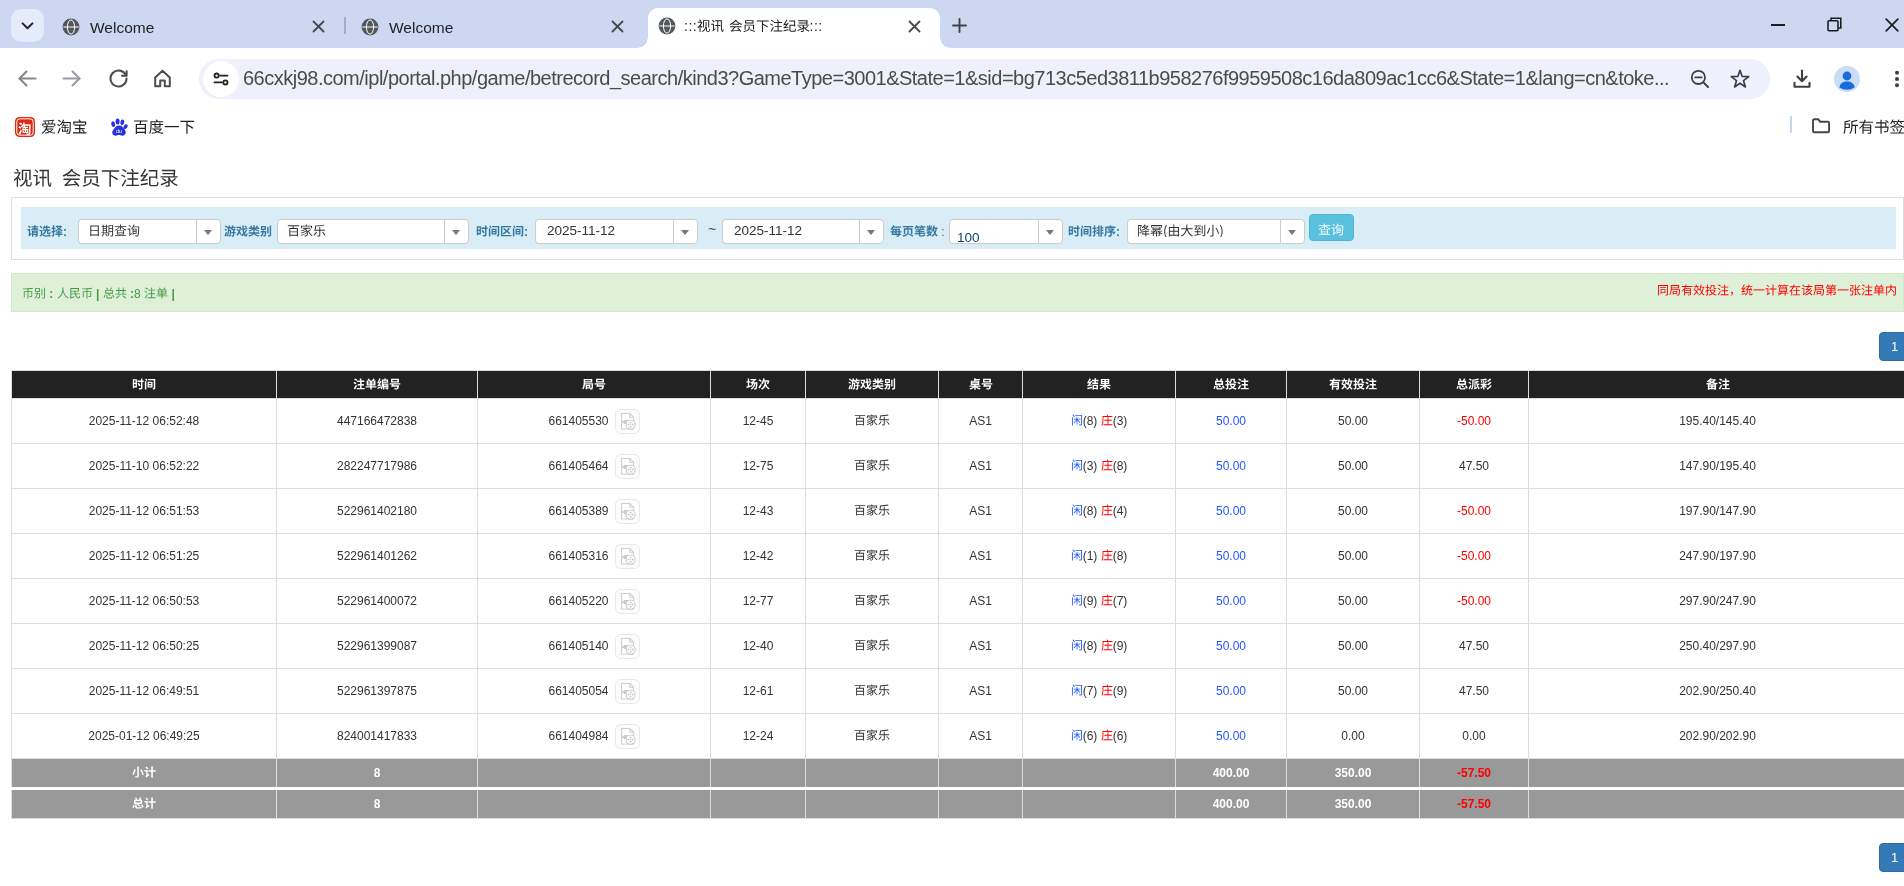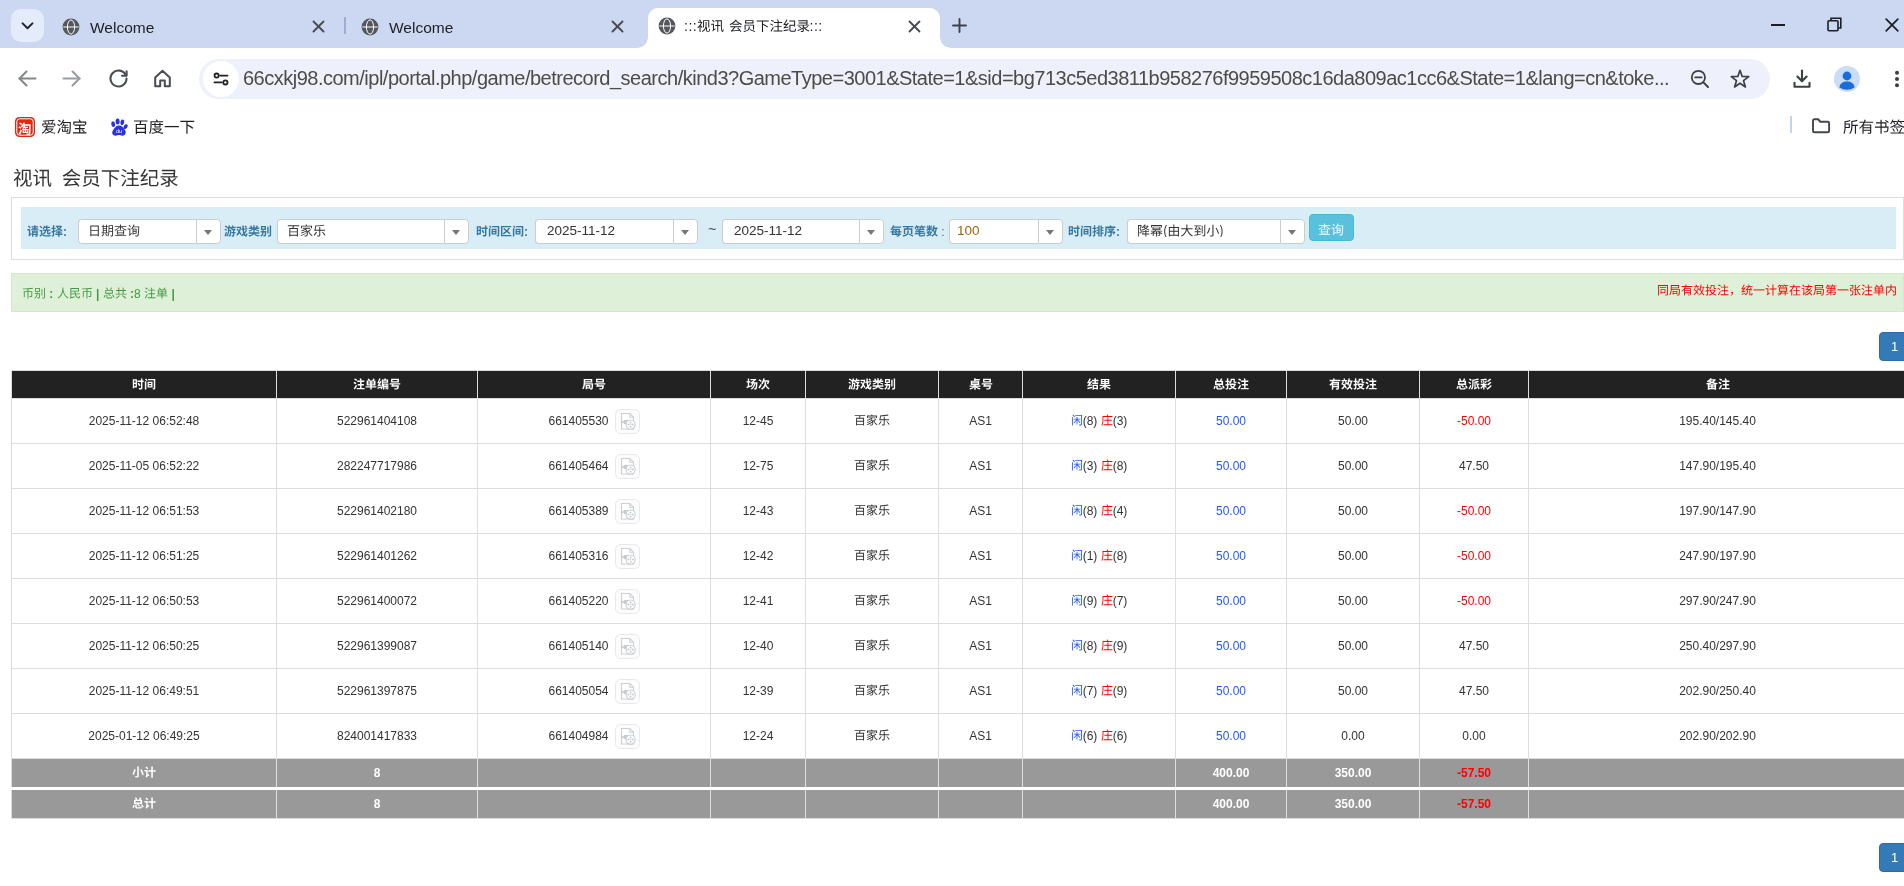--- a/index.html
+++ b/index.html
@@ -316,21 +316,21 @@
 <div class="abs" style="left:867px;top:230px;width:0;height:0;border-left:4.5px solid transparent;border-right:4.5px solid transparent;border-top:5.5px solid #777"></div>
 <div class="abs t" style="left:890px;top:222px"><svg width="48.0" height="12.0" viewBox="0 0 48.0 12.0" style="vertical-align:-1.44px">
       <g transform="translate(0,10.56) scale(0.01200,-0.01200)" fill="#35779f">
         <use href="#g35" x="0"></use>
         <use href="#g36" x="1000"></use>
         <use href="#g37" x="2000"></use>
         <use href="#g38" x="3000"></use>
       </g>
     </svg><span style="font-size:12px;color:#557">&nbsp;:</span></div>
 <div class="abs" style="left:949px;top:219px;width:89px;height:25px;background:#fff;border:1px solid #ccc;border-radius:4px 0 0 4px;border-right:none"></div>
-<div class="abs t" style="left:957px;top:223px;font-size:13px;color:#a16207;white-space:nowrap"><span style="font-size:13.5px">100</span></div>
+<div class="abs t" style="left:957px;top:230px;font-size:13px;color:#0c4a6e;white-space:nowrap"><span style="font-size:13.5px">100</span></div>
 <div class="abs" style="left:1038px;top:219px;width:25px;height:25px;background:#fff;border:1px solid #ccc;border-radius:0 4px 4px 0"></div>
 <div class="abs" style="left:1046px;top:230px;width:0;height:0;border-left:4.5px solid transparent;border-right:4.5px solid transparent;border-top:5.5px solid #777"></div>
 <div class="abs t" style="left:1068px;top:222px"><svg width="48.0" height="12.0" viewBox="0 0 48.0 12.0" style="vertical-align:-1.44px">
       <g transform="translate(0,10.56) scale(0.01200,-0.01200)" fill="#35779f">
         <use href="#g32" x="0"></use>
         <use href="#g33" x="1000"></use>
         <use href="#g39" x="2000"></use>
         <use href="#g40" x="3000"></use>
       </g>
     </svg><b style="font-size:12px;color:#35779f">:</b></div>
@@ -491,21 +491,21 @@
             </svg></td>
           <td class="t"><svg width="24.0" height="12.0" viewBox="0 0 24.0 12.0" style="vertical-align:-1.44px">
               <g transform="translate(0,10.56) scale(0.01200,-0.01200)" fill="#fff">
                 <use href="#g85" x="0"></use>
                 <use href="#g69" x="1000"></use>
               </g>
             </svg></td>
         </tr>
         <tr style="height:45px">
           <td>2025-11-12 06:52:48</td>
-          <td>522961404108</td>
+          <td>447166472838</td>
           <td class="t">661405530<svg width="25" height="25" viewBox="0 0 25 25" style="vertical-align:middle;margin-left:6px">
               <rect x="0.5" y="0.5" width="24" height="24" rx="5" fill="#fcfcfc" stroke="#e8e8e8"></rect>
               <path d="M6.5 4.5 H14.8 L18.5 8.2 V20 H6.5 Z" fill="#fff" stroke="#ccd0d4" stroke-width="1.1"></path>
               <path d="M14.8 4.5 V8.2 H18.5" fill="none" stroke="#ccd0d4" stroke-width="1.1"></path>
               <path d="M7.2 11.2 l1.8 1.2 v-1.4 h5.6 v4 h-5.6 v-1.4 l-1.8 1.2 Z" fill="#c8ccd0"></path>
               <circle cx="15.6" cy="15.6" r="4.6" fill="#fff" stroke="#c8ccd0" stroke-width="1.1"></circle>
               <circle cx="15.6" cy="13.4" r="1" fill="#c8ccd0"></circle>
               <circle cx="15.6" cy="17.8" r="1" fill="#c8ccd0"></circle>
               <circle cx="13.4" cy="15.6" r="1" fill="#c8ccd0"></circle>
               <circle cx="17.8" cy="15.6" r="1" fill="#c8ccd0"></circle>
@@ -528,21 +528,21 @@
               <g transform="translate(0,10.56) scale(0.01200,-0.01200)" fill="#ff0000">
                 <use href="#g87" x="0"></use>
               </g>
             </svg><span>(3)</span></td>
           <td style="color:#2457ff">50.00</td>
           <td>50.00</td>
           <td style="color:#f00">-50.00</td>
           <td>195.40/145.40</td>
         </tr>
         <tr style="height:45px">
-          <td>2025-11-05 06:52:22</td>
+          <td>2025-11-10 06:52:22</td>
           <td>282247717986</td>
           <td class="t">661405464<svg width="25" height="25" viewBox="0 0 25 25" style="vertical-align:middle;margin-left:6px">
               <rect x="0.5" y="0.5" width="24" height="24" rx="5" fill="#fcfcfc" stroke="#e8e8e8"></rect>
               <path d="M6.5 4.5 H14.8 L18.5 8.2 V20 H6.5 Z" fill="#fff" stroke="#ccd0d4" stroke-width="1.1"></path>
               <path d="M14.8 4.5 V8.2 H18.5" fill="none" stroke="#ccd0d4" stroke-width="1.1"></path>
               <path d="M7.2 11.2 l1.8 1.2 v-1.4 h5.6 v4 h-5.6 v-1.4 l-1.8 1.2 Z" fill="#c8ccd0"></path>
               <circle cx="15.6" cy="15.6" r="4.6" fill="#fff" stroke="#c8ccd0" stroke-width="1.1"></circle>
               <circle cx="15.6" cy="13.4" r="1" fill="#c8ccd0"></circle>
               <circle cx="15.6" cy="17.8" r="1" fill="#c8ccd0"></circle>
               <circle cx="13.4" cy="15.6" r="1" fill="#c8ccd0"></circle>
@@ -656,21 +656,21 @@
               <path d="M6.5 4.5 H14.8 L18.5 8.2 V20 H6.5 Z" fill="#fff" stroke="#ccd0d4" stroke-width="1.1"></path>
               <path d="M14.8 4.5 V8.2 H18.5" fill="none" stroke="#ccd0d4" stroke-width="1.1"></path>
               <path d="M7.2 11.2 l1.8 1.2 v-1.4 h5.6 v4 h-5.6 v-1.4 l-1.8 1.2 Z" fill="#c8ccd0"></path>
               <circle cx="15.6" cy="15.6" r="4.6" fill="#fff" stroke="#c8ccd0" stroke-width="1.1"></circle>
               <circle cx="15.6" cy="13.4" r="1" fill="#c8ccd0"></circle>
               <circle cx="15.6" cy="17.8" r="1" fill="#c8ccd0"></circle>
               <circle cx="13.4" cy="15.6" r="1" fill="#c8ccd0"></circle>
               <circle cx="17.8" cy="15.6" r="1" fill="#c8ccd0"></circle>
               <rect x="14.8" y="15.3" width="1.6" height="0.7" fill="#c8ccd0"></rect>
             </svg></td>
-          <td>12-41</td>
+          <td>12-77</td>
           <td class="t"><svg width="36.0" height="12.0" viewBox="0 0 36.0 12.0" style="vertical-align:-1.44px">
               <g transform="translate(0,10.56) scale(0.01200,-0.01200)" fill="#333">
                 <use href="#g12" x="0"></use>
                 <use href="#g30" x="1000"></use>
                 <use href="#g31" x="2000"></use>
               </g>
             </svg></td>
           <td>AS1</td>
           <td class="t"><svg width="12.0" height="12.0" viewBox="0 0 12.0 12.0" style="vertical-align:-1.44px">
               <g transform="translate(0,10.56) scale(0.01200,-0.01200)" fill="#2457ff">
@@ -732,21 +732,21 @@
               <path d="M6.5 4.5 H14.8 L18.5 8.2 V20 H6.5 Z" fill="#fff" stroke="#ccd0d4" stroke-width="1.1"></path>
               <path d="M14.8 4.5 V8.2 H18.5" fill="none" stroke="#ccd0d4" stroke-width="1.1"></path>
               <path d="M7.2 11.2 l1.8 1.2 v-1.4 h5.6 v4 h-5.6 v-1.4 l-1.8 1.2 Z" fill="#c8ccd0"></path>
               <circle cx="15.6" cy="15.6" r="4.6" fill="#fff" stroke="#c8ccd0" stroke-width="1.1"></circle>
               <circle cx="15.6" cy="13.4" r="1" fill="#c8ccd0"></circle>
               <circle cx="15.6" cy="17.8" r="1" fill="#c8ccd0"></circle>
               <circle cx="13.4" cy="15.6" r="1" fill="#c8ccd0"></circle>
               <circle cx="17.8" cy="15.6" r="1" fill="#c8ccd0"></circle>
               <rect x="14.8" y="15.3" width="1.6" height="0.7" fill="#c8ccd0"></rect>
             </svg></td>
-          <td>12-39</td>
+          <td>12-61</td>
           <td class="t"><svg width="36.0" height="12.0" viewBox="0 0 36.0 12.0" style="vertical-align:-1.44px">
               <g transform="translate(0,10.56) scale(0.01200,-0.01200)" fill="#333">
                 <use href="#g12" x="0"></use>
                 <use href="#g30" x="1000"></use>
                 <use href="#g31" x="2000"></use>
               </g>
             </svg></td>
           <td>AS1</td>
           <td class="t"><svg width="12.0" height="12.0" viewBox="0 0 12.0 12.0" style="vertical-align:-1.44px">
               <g transform="translate(0,10.56) scale(0.01200,-0.01200)" fill="#2457ff">

